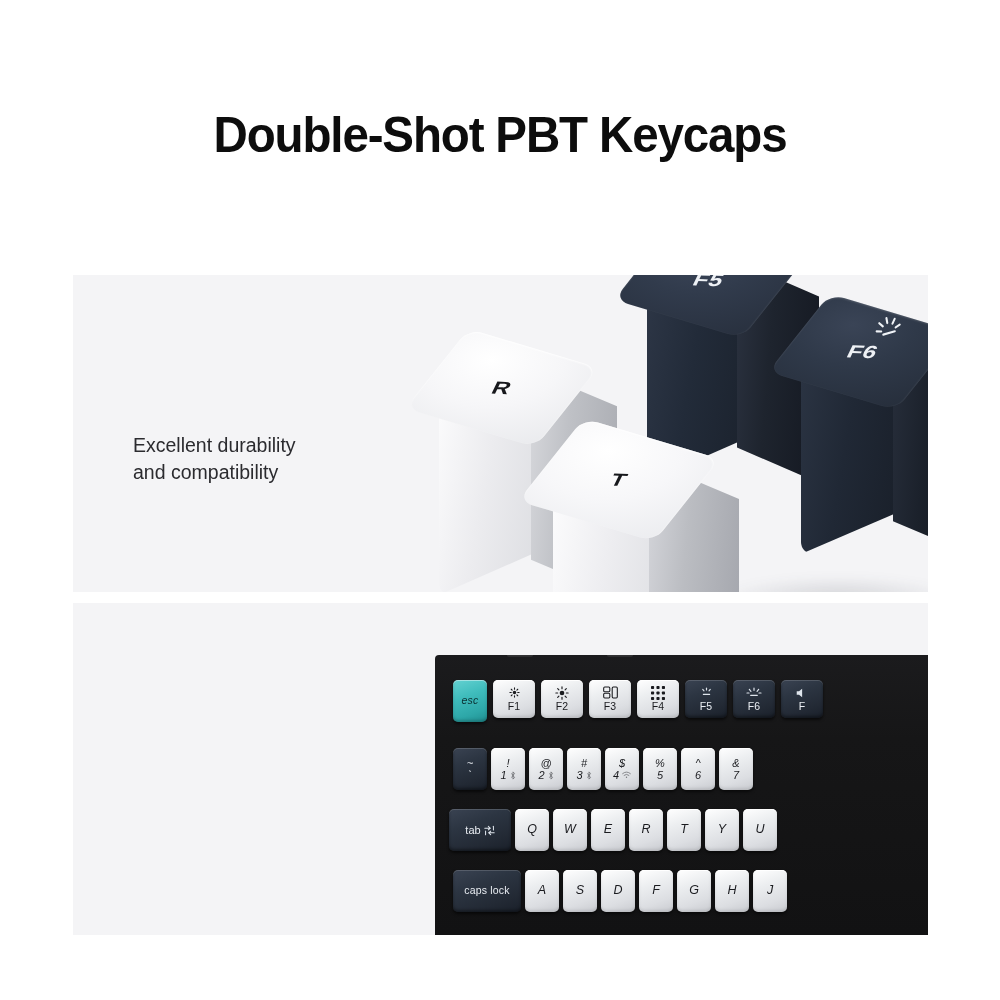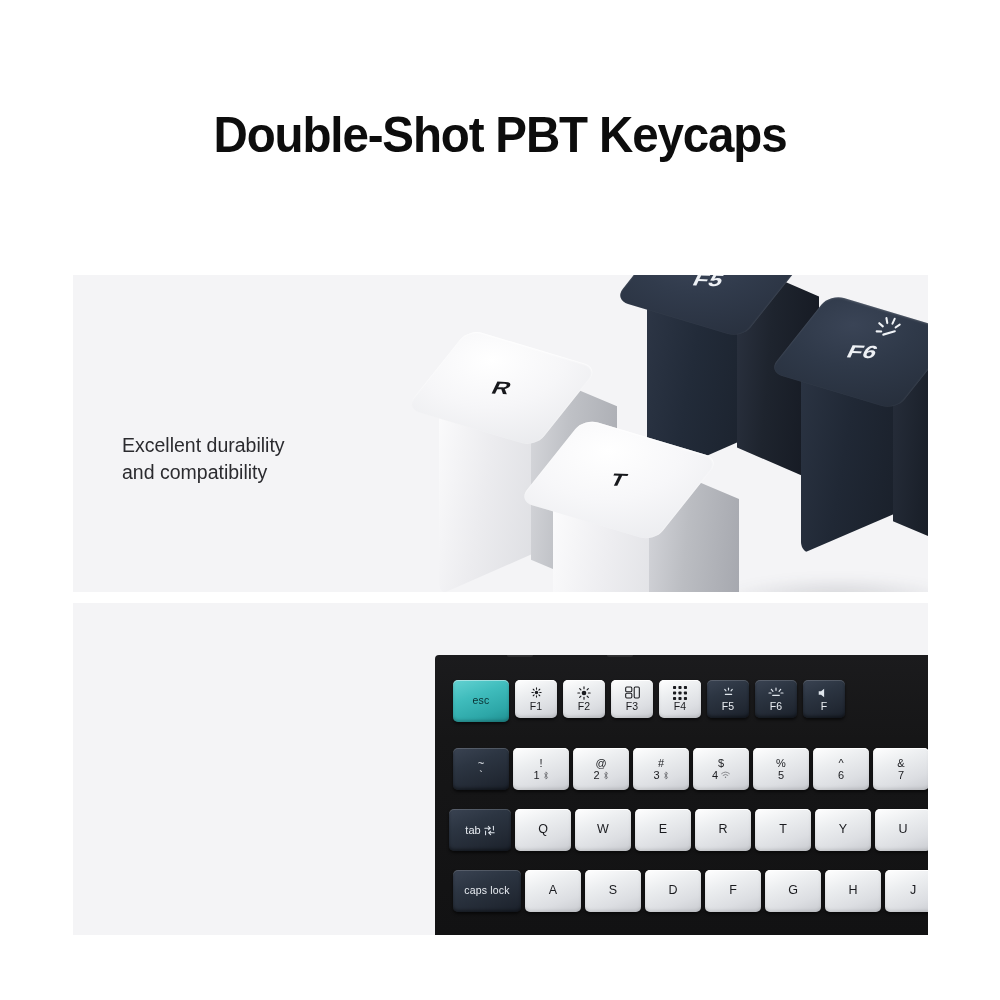--- a/index.html
+++ b/index.html
@@ -21,21 +21,21 @@
 
   
   .panel{
     position:absolute;left:73px;width:855px;background:#f4f4f6;
     overflow:hidden;
   }
   #panel-durability{top:275px;height:317px;}
   #panel-ergonomics{top:603px;height:332px;}
 
   .panel-caption{
-    position:absolute;left:49px;
+    position:absolute;left:60px;
     font-size:19.5px;line-height:27px;color:#2b2b2f;font-weight:400;
     white-space:pre-line;
     margin-top:26px;
   }
   #panel-durability .panel-caption{top:131px;}
   #panel-ergonomics .panel-caption{top:113px;}
 
   
   .keycaps-stage{
     position:absolute;left:0;top:0;width:855px;height:317px;
@@ -201,21 +201,21 @@
   }
   .key .k-glyph{height:14px;display:flex;align-items:center;justify-content:center;margin-bottom:1px;}
   .key .k-label{font-size:10.5px;letter-spacing:.2px;}
   .key .k-alpha{font-size:12.5px;font-weight:500;}
   .key .k-upper{font-size:11px;line-height:12px;}
   .key .k-lower{font-size:11px;line-height:12px;display:flex;align-items:center;gap:3px;}
   .key .k-sub{opacity:.55;display:inline-flex;}
   .key .k-wordlabel{font-size:11px;display:flex;align-items:center;gap:3px;}
 
   
-  .k-u1{width:56px;height:42px;}
+  .k-u1{width:34px;height:42px;font-style:italic;}
   .k-fn{width:42px;height:38px;}
   .k-tab{width:62px;height:42px;}
   .k-caps{width:68px;height:42px;}
   svg{display:block;}
 </style>
 </head>
 <body>
 
 <div class="page">
 

